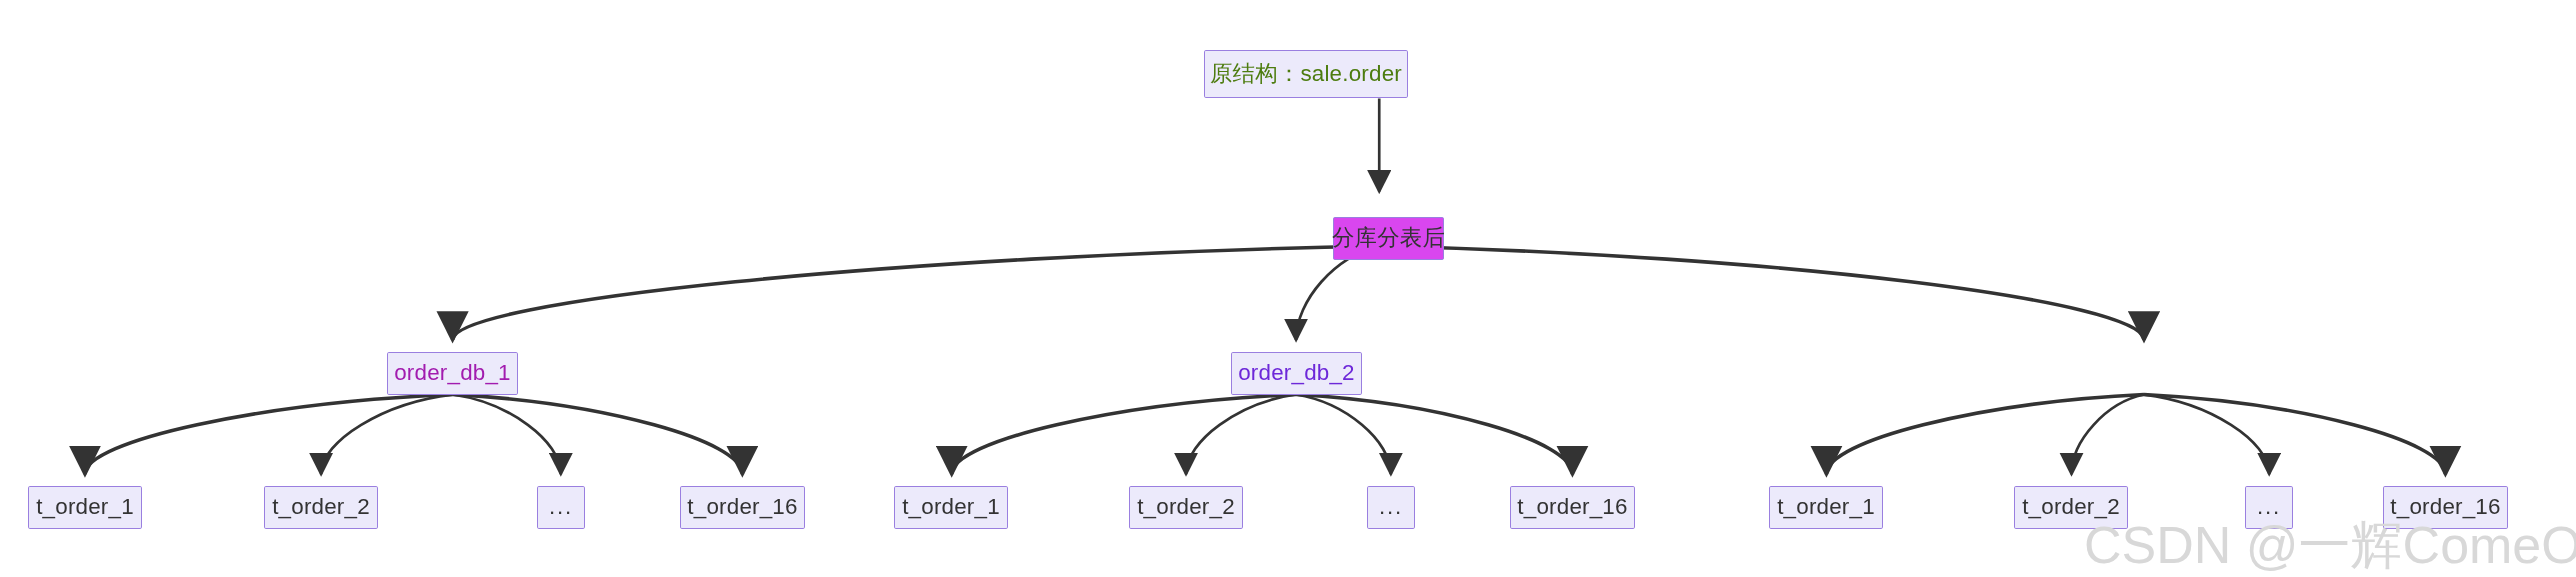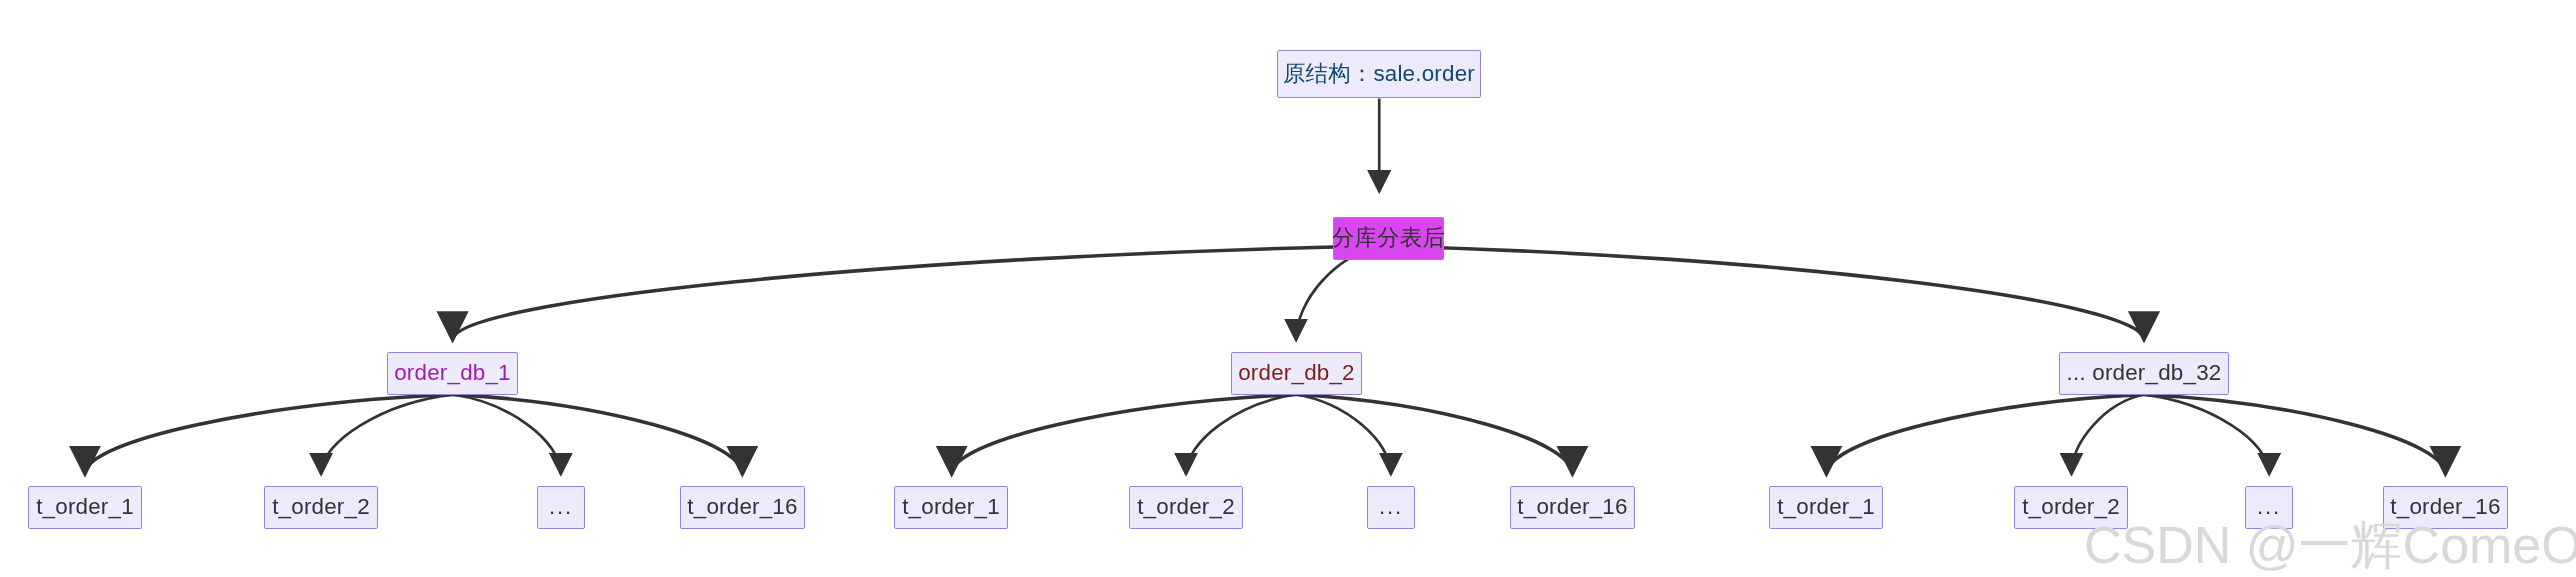--- a/index.html
+++ b/index.html
@@ -83,34 +83,31 @@
         <path d="M1449,441 C1385.04,449.9 1326,492.62 1326,530" stroke="#333333" stroke-width="3" fill="none" marker-end="url(#arrowhead)"></path>
         <path d="M1449,441 C1504.12,449.9 1555,492.62 1555,530" stroke="#333333" stroke-width="3" fill="none" marker-end="url(#arrowhead)"></path>
         <path d="M1449,441 C1609.68,449.9 1758,492.62 1758,530" stroke="#333333" stroke-width="4" fill="none" marker-end="url(#arrowhead)"></path>
         <path d="M2397,441 C2212.4,449.9 2042,492.62 2042,530" stroke="#333333" stroke-width="4" fill="none" marker-end="url(#arrowhead)"></path>
         <path d="M2397,441 C2354.88,449.9 2316,492.62 2316,530" stroke="#333333" stroke-width="3" fill="none" marker-end="url(#arrowhead)"></path>
         <path d="M2397,441 C2469.8,449.9 2537,492.62 2537,530" stroke="#333333" stroke-width="3" fill="none" marker-end="url(#arrowhead)"></path>
         <path d="M2397,441 C2572.24,449.9 2734,492.62 2734,530" stroke="#333333" stroke-width="4" fill="none" marker-end="url(#arrowhead)"></path>
       </g>
   </svg>
 
-  <div class="node" style="left: 1277px; top: 50px; width: 204px; height: 48px; background: rgb(236, 234, 251); border-color: rgb(154, 127, 224); color: #0c4a6e;">
+  <div class="node" style="left: 1204px; top: 50px; width: 204px; height: 48px; background: rgb(236, 234, 251); border-color: rgb(154, 127, 224); color: #4d7c0f;">
     <span>原结构：sale.order</span>
   </div>
   <div class="node" style="left: 1333px; top: 217px; width: 111px; height: 43px; background: #d946ef; border-color: rgb(154, 127, 224); color: rgb(51, 51, 51);">
     <span>分库分表后</span>
   </div>
   <div class="node" style="left: 387px; top: 352px; width: 131px; height: 43px; background: rgb(236, 234, 251); border-color: rgb(154, 127, 224); color: #a21caf;">
     <span>order_db_1</span>
   </div>
-  <div class="node" style="left: 1231px; top: 352px; width: 131px; height: 43px; background: rgb(236, 234, 251); border-color: rgb(154, 127, 224); color: #7f1d1d; text-align: right;">
+  <div class="node" style="left: 1231px; top: 352px; width: 131px; height: 43px; background: rgb(236, 234, 251); border-color: rgb(154, 127, 224); color: #6d28d9; text-align: right;">
     <span>order_db_2</span>
-  </div>
-  <div class="node" style="left: 2059px; top: 352px; width: 170px; height: 43px; background: rgb(236, 234, 251); border-color: rgb(154, 127, 224); color: rgb(51, 51, 51);">
-    <span>... order_db_32</span>
   </div>
 
   <div class="node" style="left: 28px; top: 486px; width: 114px; height: 43px; background: rgb(236, 234, 251); border-color: rgb(154, 127, 224); color: rgb(51, 51, 51);">
     <span>t_order_1</span>
   </div>
   <div class="node" style="left: 264px; top: 486px; width: 114px; height: 43px; background: rgb(236, 234, 251); border-color: rgb(154, 127, 224); color: rgb(51, 51, 51);">
     <span>t_order_2</span>
   </div>
   <div class="node ellipsis-node" style="left: 537px; top: 486px; width: 48px; height: 43px; background: rgb(236, 234, 251); border-color: rgb(154, 127, 224); color: rgb(51, 51, 51);">
     <span>...</span>

